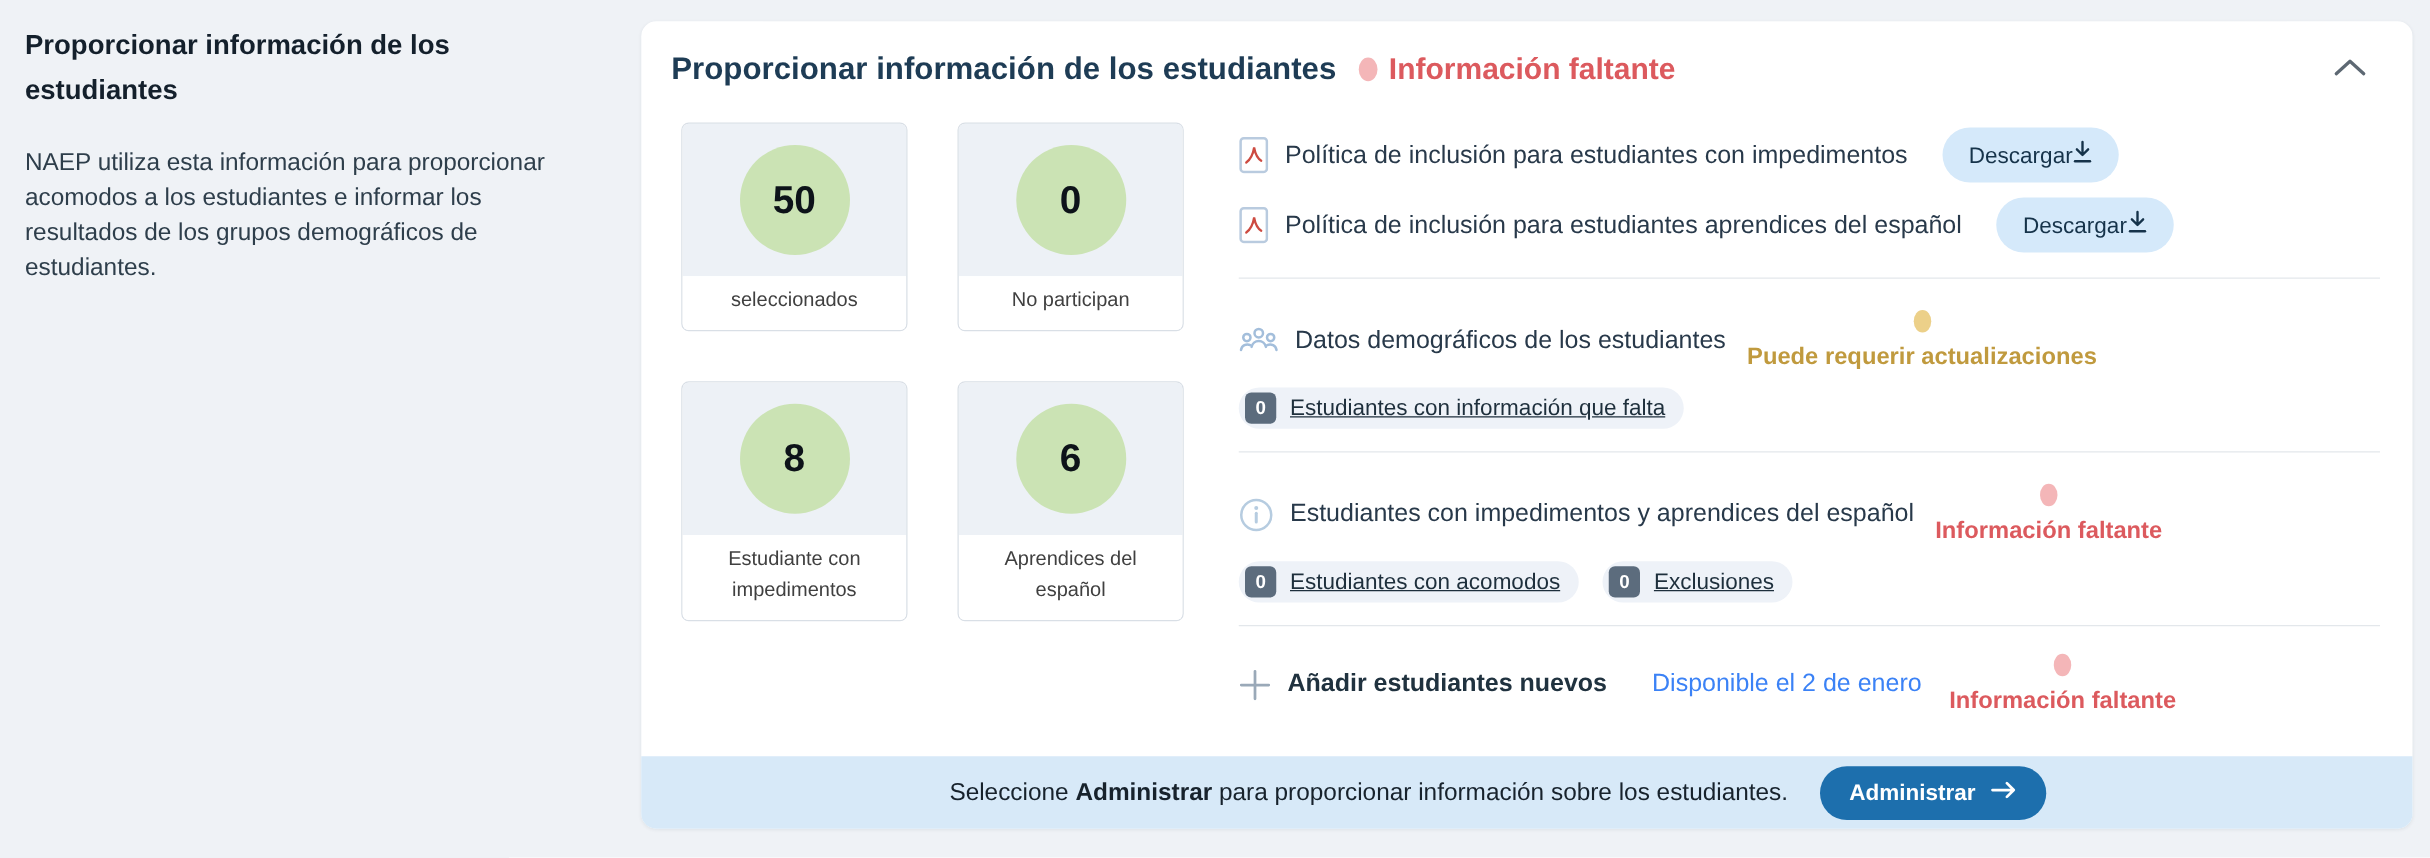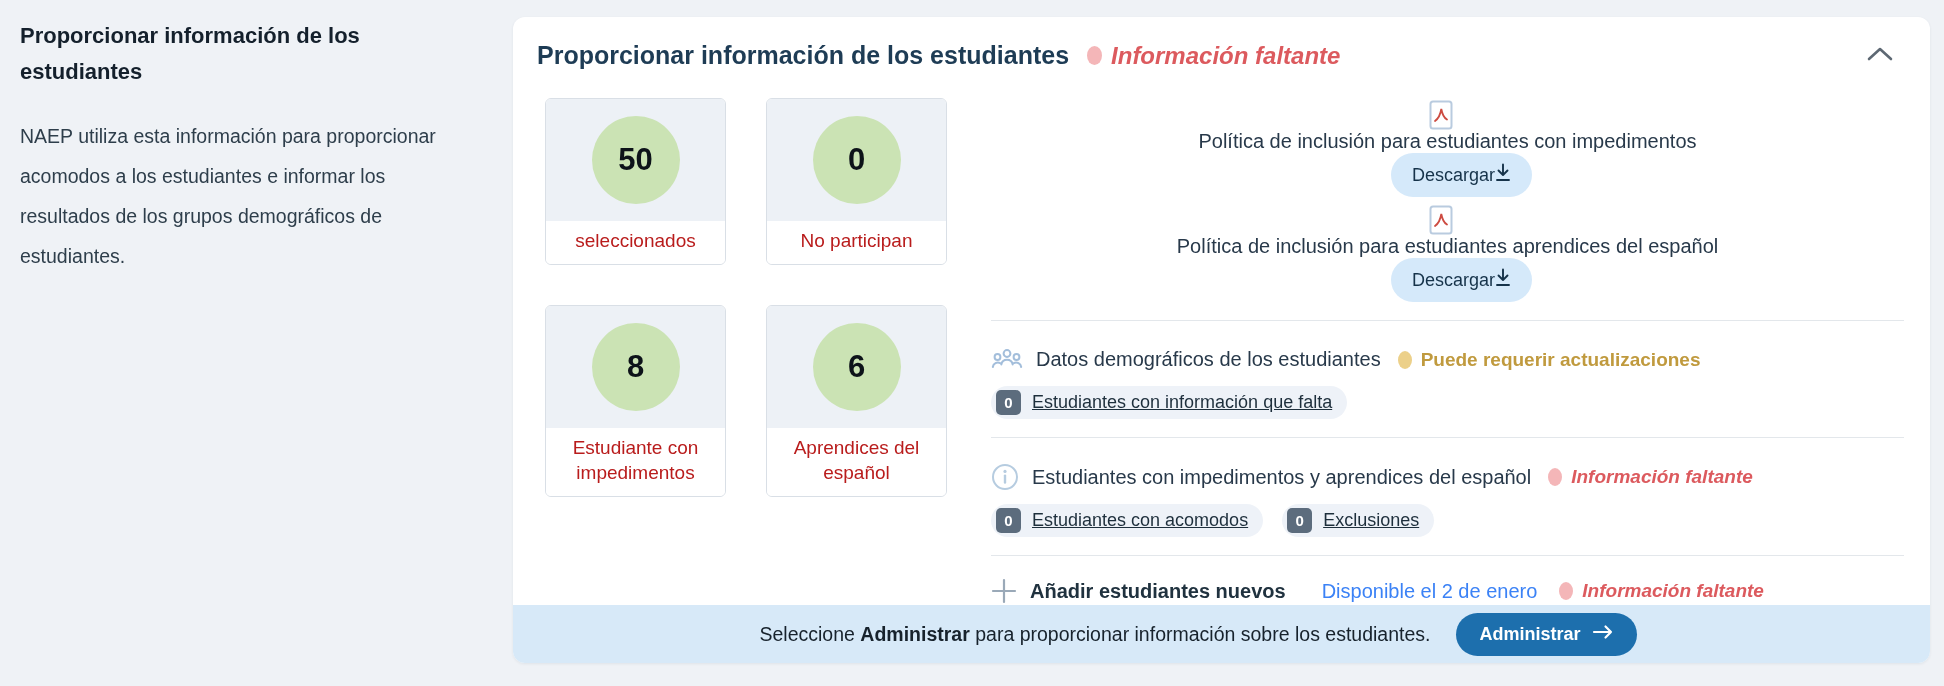--- a/index.html
+++ b/index.html
@@ -21,21 +21,21 @@
   .sidebar-title {
     font-size: 22px;
     font-weight: bold;
     color: #14202c;
     line-height: 36px;
     margin-bottom: 26px;
   }
   .sidebar-desc {
     font-size: 19.5px;
     color: #2e3e4b;
-    line-height: 40px;
+    line-height: 28px;
   }
 
   
   .card {
     position: absolute;
     left: 513px; top: 17px;
     width: 1417px; height: 646px;
     background: #ffffff;
     border-radius: 12px;
     box-shadow: 0 1px 3px rgba(20,40,60,0.07);
@@ -57,21 +57,21 @@
     gap: 9px;
   }
   .status-dot {
     width: 15px; height: 19px;
     border-radius: 50%;
     flex: 0 0 auto;
   }
   .dot-red  { background: #f4b6b8; }
   .dot-gold { background: #ecd089; }
   .status-text { font-weight: bold; }
-  .text-red  { color: #dc5a5e; font-style: italic; }
+  .text-red  { color: #dc5a5e; }
   .text-gold { color: #c09a3e; }
   .header-status { margin-left: 18px; }
   .header-status .status-text { font-size: 24px; }
   .collapse-btn {
     margin-left: auto;
     background: none; border: none; cursor: pointer;
     padding: 4px;
     display: flex; align-items: center;
   }
 
@@ -107,23 +107,23 @@
     background: #cbe3b4;
     display: flex; align-items: center; justify-content: center;
     font-size: 31px;
     font-weight: bold;
     color: #0d1319;
   }
   .stat-label {
     background: #ffffff;
     text-align: center;
     padding: 7px 8px 11px;
-    font-size: 19px;
+    font-size: 16px;
     line-height: 25px;
-    color: #b91c1c;
+    color: #404040;
   }
 
   
   .detail-col {
     flex: 1 1 auto;
     margin-left: 44px;
     padding-top: 2px;
   }
   .row {
     display: flex;
@@ -131,42 +131,42 @@
   }
   .row-icon {
     flex: 0 0 auto;
     display: flex; align-items: center; justify-content: center;
     margin-right: 13px;
   }
   .row-label {
     font-size: 20px;
     color: #28394a;
   }
-  .doc-row { min-height: 48px; flex-direction: column; }
+  .doc-row { min-height: 48px; }
   .doc-row + .doc-row { margin-top: 8px; }
   .btn-download {
     margin-left: 28px;
     display: inline-flex;
     align-items: center;
     background: #d5e9fa;
     border: none;
     border-radius: 22px;
     padding: 10px 21px;
     font-family: inherit;
     font-size: 18px;
     color: #16334a;
     cursor: pointer;
   }
   .divider {
     border: none;
     border-top: 1px solid #e3e7eb;
     margin: 18px 0 0;
   }
   .section-row { margin-top: 25px; }
-  .section-row .status { margin-left: 17px; }
+  .section-row .status { margin-left: 17px; flex-direction: column; }
   .section-row .status-text { font-size: 19px; }
   .section-row .status-dot { width: 14px; height: 18px; }
 
   .pill-row { margin-top: 13px; display: flex; gap: 19px; }
   .pill {
     display: inline-flex;
     align-items: center;
     gap: 11px;
     background: #eef2f8;
     border-radius: 17px;

